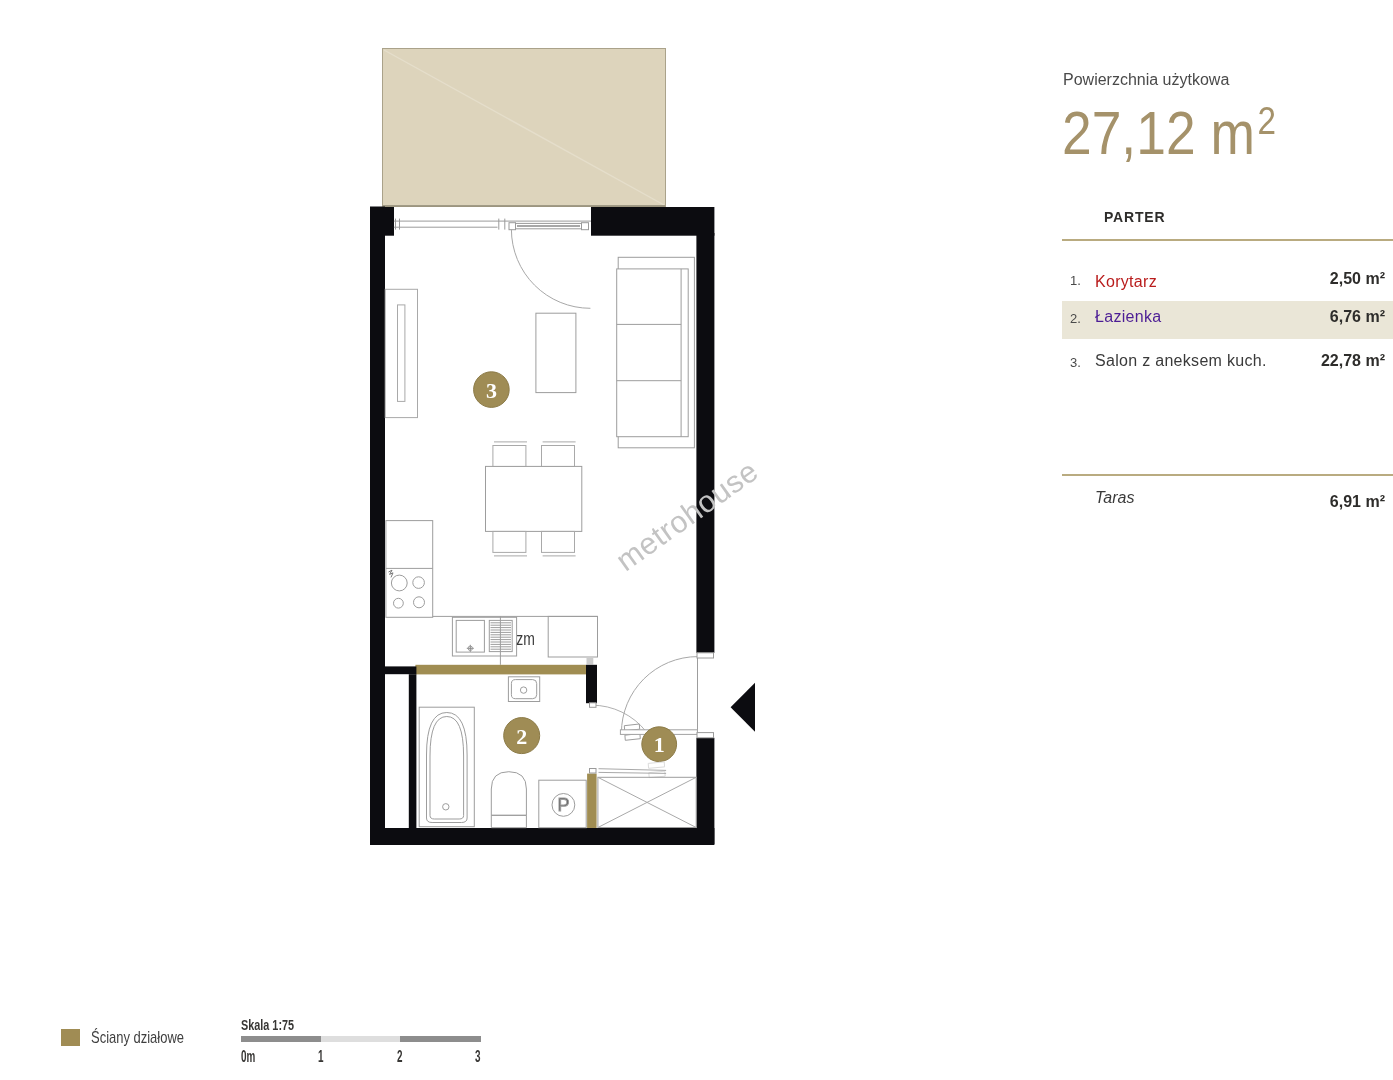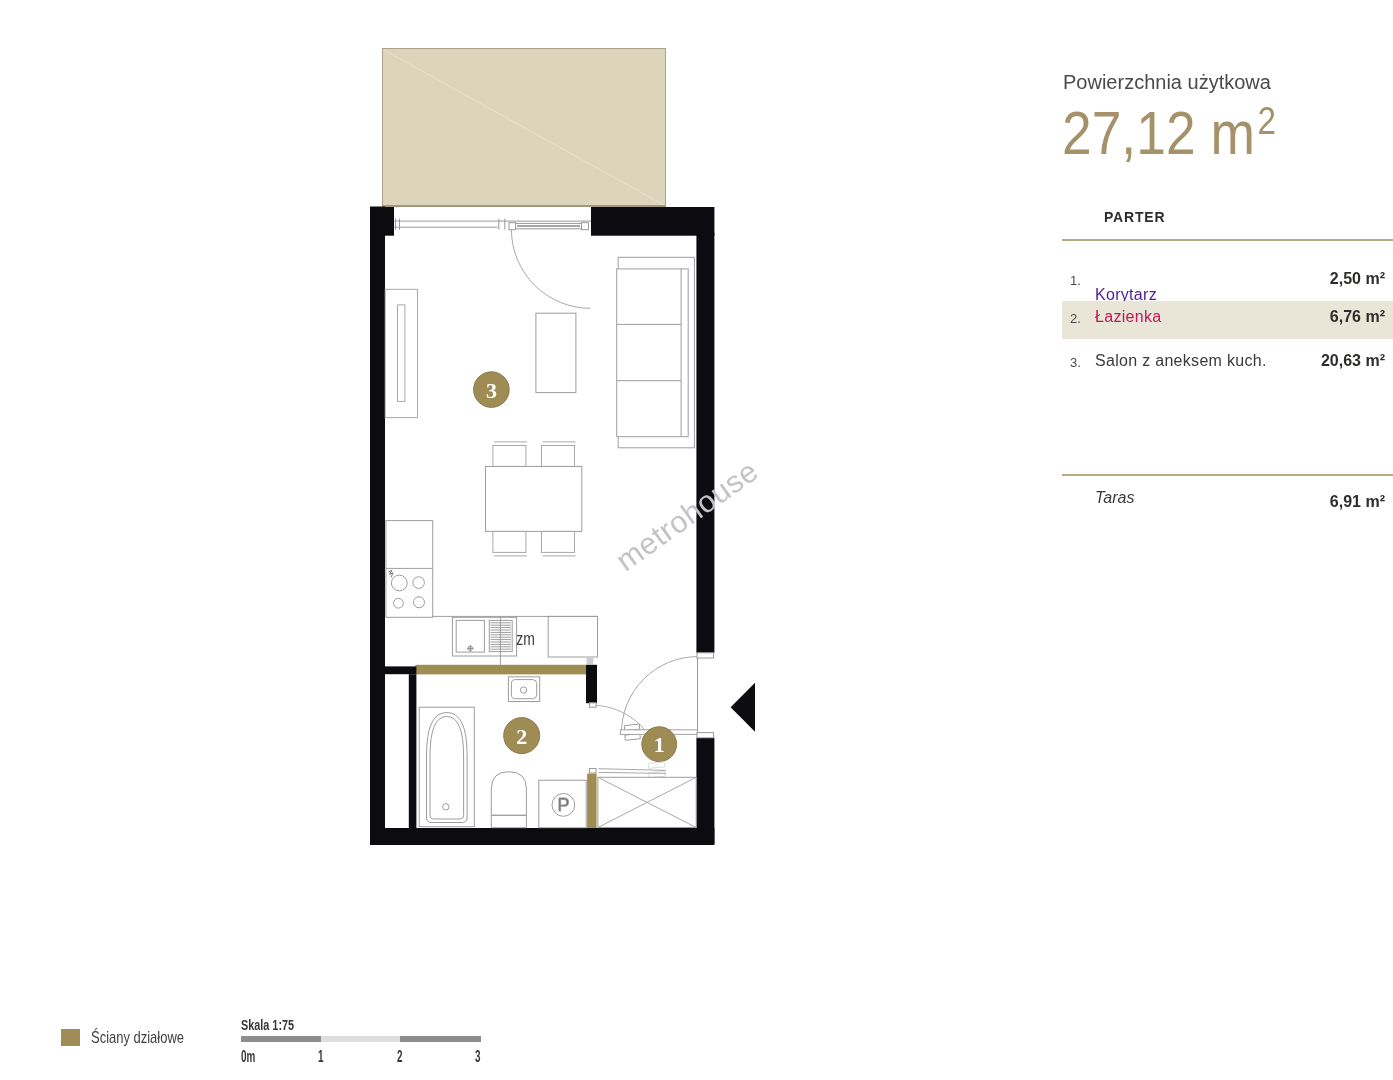--- a/index.html
+++ b/index.html
@@ -192,44 +192,44 @@
     <rect x="597.9" y="777.3" width="98.3" height="50.2" stroke="#9d9d9d"></rect>
     <line x1="597.9" y1="777.3" x2="696.2" y2="827.5"></line>
     <line x1="597.9" y1="827.5" x2="696.2" y2="777.3"></line>
   </g>
 
   <path d="M755 682.8 L730.6 707.2 L755 731.7 Z" fill="#0c0c10"></path>
 
   <text x="693" y="524" font-size="30.5" fill="#c3c3c3" text-anchor="middle" transform="rotate(-35.5 693 524)" style="letter-spacing:0.5px">metrohouse</text>
 </svg>
 
-<div class="abs" style="left:1063px;top:71px;font-size:20px;color:#4a4a4a;text-align:right;">Powierzchnia użytkowa</div>
+<div class="abs" style="left:1063px;top:71px;font-size:16px;color:#4a4a4a;text-align:right;">Powierzchnia użytkowa</div>
 
 <div class="abs" style="left:1062px;top:98px;font-size:61px;color:#a5926a;display:inline-block;transform:scaleX(0.875);transform-origin:0 0;">27,12 m<span style="font-size:38px;vertical-align:20px;margin-left:3px;">2</span></div>
 
 <div class="abs" style="left:1068px;top:209px;font-size:14px;font-weight:bold;color:#2e2d2b;letter-spacing:0.8px;margin-left:36px;">PARTER</div>
 
 <div class="abs" style="left:1062px;top:239px;width:331px;height:2px;background:#b9ab80;"></div>
 
 <div class="abs" style="left:1062px;top:270px;width:331px;height:24px;">
   <span style="position:absolute;left:8px;top:3px;font-size:13px;color:#4a4a4a;">1.</span>
-  <span style="position:absolute;left:33px;top:16px;font-size:16px;color:#4c1d95;letter-spacing:0.3px;">Korytarz</span>
+  <span style="position:absolute;left:33px;top:3px;font-size:16px;color:#b91c1c;letter-spacing:0.3px;">Korytarz</span>
   <span class="val" style="position:absolute;right:8px;top:0px;font-size:16px;">2,50 m²</span>
 </div>
 
 <div class="abs" style="left:1062px;top:301px;width:331px;height:38px;background:#eae6d7;">
   <span style="position:absolute;left:8px;top:10px;font-size:13px;color:#4a4a4a;">2.</span>
-  <span style="position:absolute;left:33px;top:7px;font-size:16px;color:#be185d;letter-spacing:0.3px;">Łazienka</span>
+  <span style="position:absolute;left:33px;top:7px;font-size:16px;color:#4c1d95;letter-spacing:0.3px;">Łazienka</span>
   <span class="val" style="position:absolute;right:8px;top:7px;font-size:16px;">6,76 m²</span>
 </div>
 
 <div class="abs" style="left:1062px;top:352px;width:331px;height:24px;">
   <span style="position:absolute;left:8px;top:3px;font-size:13px;color:#4a4a4a;">3.</span>
   <span style="position:absolute;left:33px;top:0px;font-size:16px;color:#3a3a3a;letter-spacing:0.3px;">Salon z aneksem kuch.</span>
-  <span class="val" style="position:absolute;right:8px;top:0px;font-size:16px;">20,63 m²</span>
+  <span class="val" style="position:absolute;right:8px;top:0px;font-size:16px;">22,78 m²</span>
 </div>
 
 <div class="abs" style="left:1062px;top:474px;width:331px;height:2px;background:#b9ab80;"></div>
 
 <div class="abs" style="left:1062px;top:489px;width:331px;height:24px;">
   <span style="position:absolute;left:33px;top:0px;font-size:16px;color:#3a3a3a;font-style:italic;">Taras</span>
   <span class="val" style="position:absolute;right:8px;top:4px;font-size:16px;">6,91 m²</span>
 </div>
 
 <div class="abs" style="left:61px;top:1028.5px;width:18.5px;height:17px;background:#a08c54;"></div>

